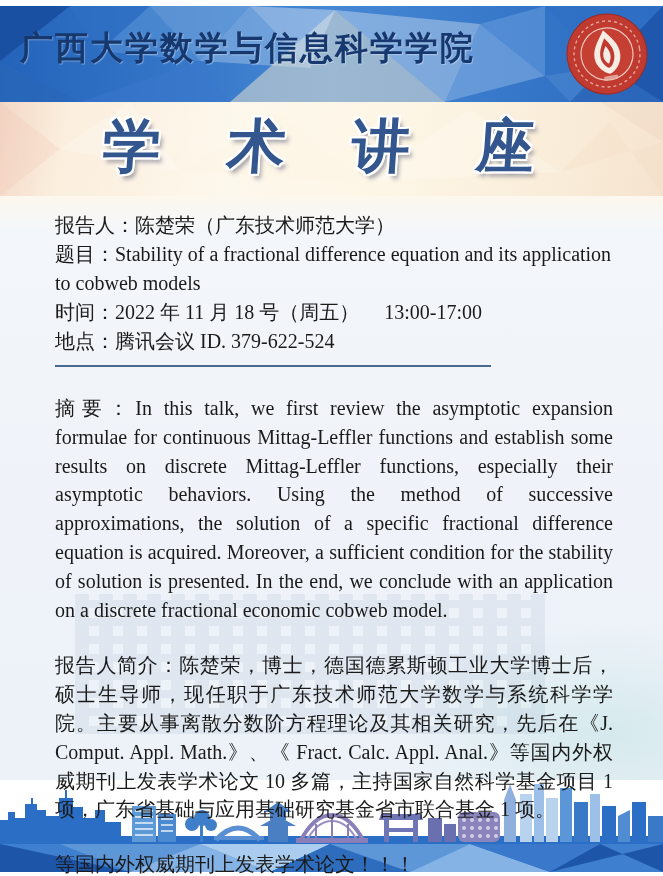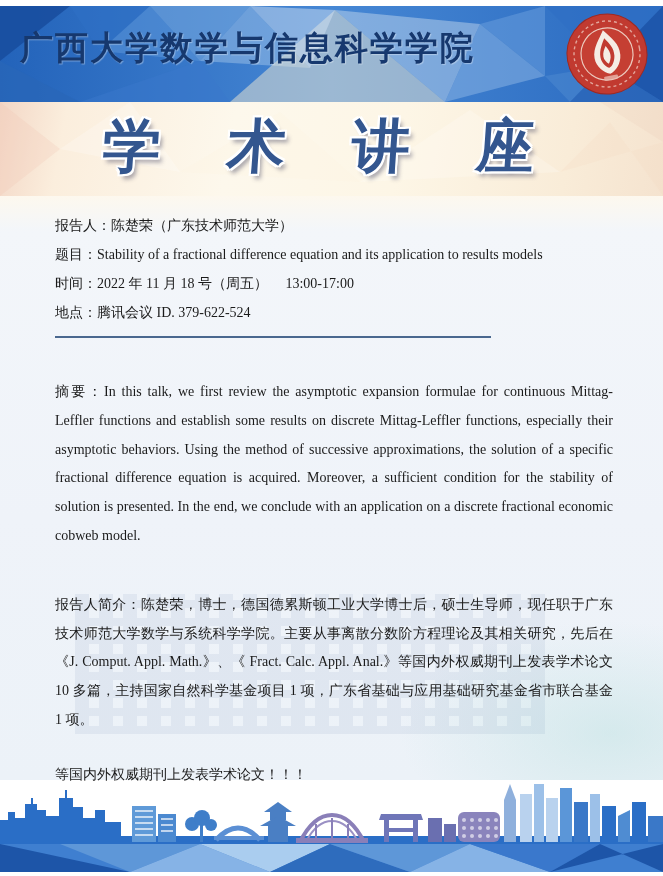--- a/index.html
+++ b/index.html
@@ -82,42 +82,42 @@
 
   
   .content {
     position: absolute;
     top: 196px; left: 0;
     width: 663px; height: 584px;
     background:
       radial-gradient(ellipse 300px 160px at 92% 92%, rgba(190,225,225,0.5), rgba(190,225,225,0) 70%),
       linear-gradient(180deg, #fdf8ee 0%, #f3f6fa 6%, #eff3f9 55%, #ecf2f8 100%);
     padding: 15px 50px 14px 55px;
-    font-size: 14px;
+    font-size: 20px;
     color: #1a1a1a;
   }
   .watermark {
     position: absolute;
     left: 75px; top: 398px;
     width: 470px; height: 140px;
     opacity: 0.10;
     background:
       repeating-linear-gradient(90deg, #6a86b0 0 14px, transparent 14px 24px),
       repeating-linear-gradient(0deg, #6a86b0 0 8px, transparent 8px 18px);
     pointer-events: none;
   }
   .info-line { line-height: 29px; position: relative; z-index: 1; }
   .divider {
     border: none;
     border-top: 2px solid #4a688f;
     width: 436px;
     margin: 9px 0 0 0;
   }
   .para {
-    margin-top: 40px;
+    margin-top: 27px;
     line-height: 28.8px;
     text-align: justify;
     position: relative;
     z-index: 1;
   }
   .para-bio { }
   .welcome { margin-top: 26px; line-height: 28px; position: relative; z-index: 1; }
 
   
   .footer {
@@ -185,21 +185,21 @@
       <polygon points="600,0 663,0 663,40" fill="#e9c7b4" opacity="0.4"></polygon>
     </svg>
     <div class="banner-title">学 术 讲 座</div>
   </div>
 
   <div class="content">
     <div class="info-line">
       <span>报告人：</span><span>陈楚荣（广东技术师范大学）</span>
     </div>
     <div class="info-line">
-      <span>题目：</span><span>Stability of a fractional difference equation and its application to results models</span>
+      <span>题目：</span><span>Stability of a fractional difference equation and its application to cobweb models</span>
     </div>
     <div class="info-line">
       <span>时间：</span><span>2022 年 11 月 18 号（周五）　 13:00-17:00</span>
     </div>
     <div class="info-line">
       <span>地点：</span><span>腾讯会议 ID. 379-622-524</span>
     </div>
 
     <hr class="divider">
 

